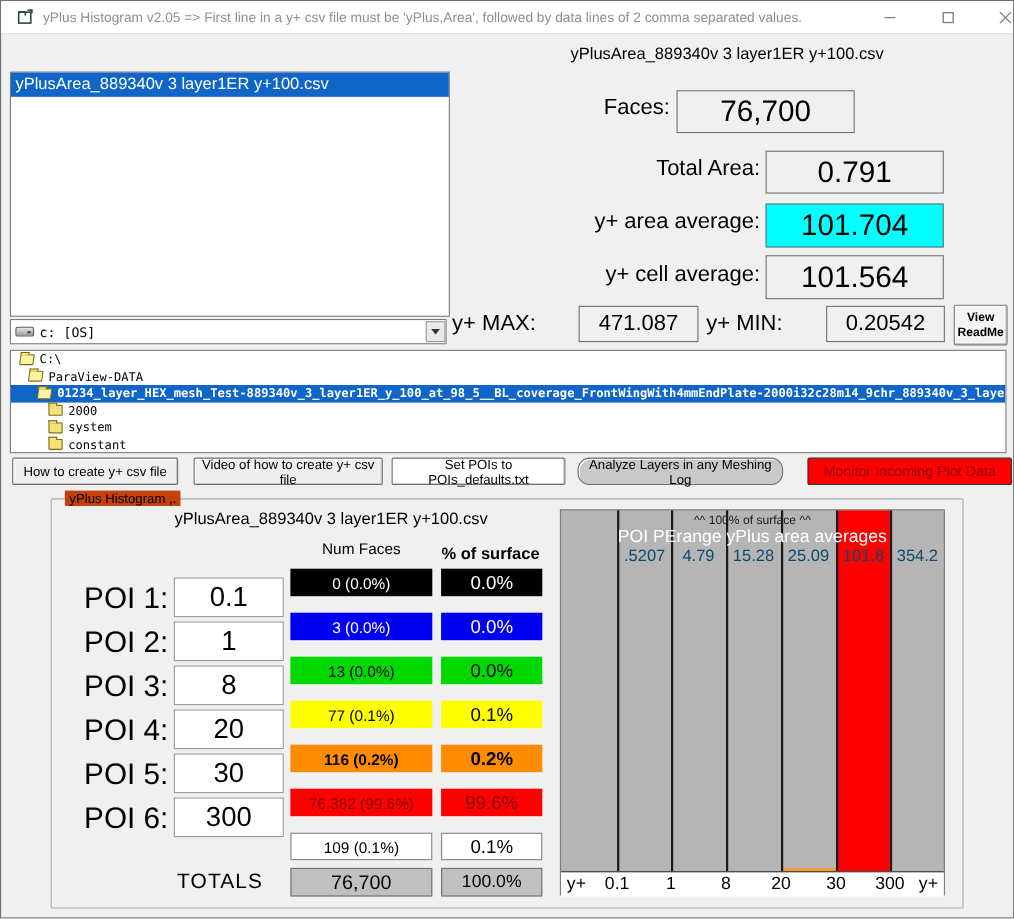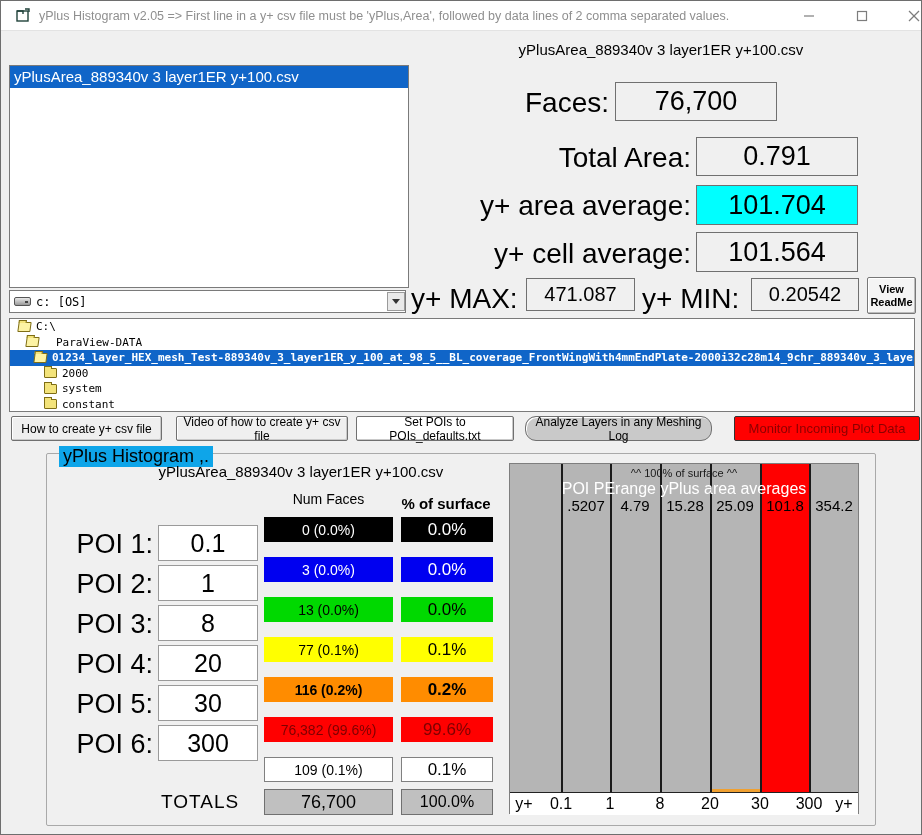--- a/index.html
+++ b/index.html
@@ -31,42 +31,42 @@
 
   
   #drive { position:absolute; left:8px; top:289px; width:397px; height:23px; background:#fff; border:1px solid #7a7a7a; display:flex; align-items:center; }
   #drive-icon { width:17px; height:9px; margin:0 5px 0 4px; background:linear-gradient(#e8e8e8,#9a9a9a); border:1px solid #555; border-radius:2px; position:relative; }
   #drive-icon:after{ content:""; position:absolute; right:2px; top:3px; width:3px; height:2px; background:#444; }
   #drive-text { font-family:"DejaVu Sans Mono", monospace; font-size:12px; }
   #drive-arrow { margin-left:auto; width:18px; height:19px; background:#e9e9e9; border:1px solid #9a9a9a; display:flex; align-items:center; justify-content:center; }
   #drive-arrow i { width:0; height:0; border-left:4px solid transparent; border-right:4px solid transparent; border-top:5px solid #333; }
 
   
-  .stat-label { position:absolute; text-align:right; font-size:28px; white-space:nowrap; }
+  .stat-label { position:absolute; text-align:right; font-size:20px; white-space:nowrap; }
   .stat-box { position:absolute; border:1px solid #707070; background:#f0f0f0; text-align:center; font-size:27px; display:flex; align-items:center; justify-content:center; }
   .stat-box.small { font-size:20px; }
   #readme-btn { position:absolute; left:866px; top:276px; width:49px; height:37px; background:#f4f4f4; border:1px solid #777; border-radius:2px; font-size:11px; font-weight:bold; text-align:center; line-height:13px; padding-top:5px; box-shadow:inset -1px -1px 0 #bbb, inset 1px 1px 0 #fff; }
 
   
   #tree { position:absolute; left:8px; top:317px; width:906px; height:94px; background:#fff; border:1px solid #7a7a7a; font-family:"DejaVu Sans Mono", monospace; font-size:11px; overflow:hidden; }
   .tree-row { position:relative; height:15.5px; display:flex; align-items:center; white-space:nowrap; }
   .tree-row.sel { background:#1065c8; color:#fff; font-weight:bold; }
   .folder { display:inline-block; width:13px; height:10px; background:#f3e37a; border:1px solid #7e6d15; border-radius:1px; position:relative; margin-right:5px; flex:none; }
   .folder:before { content:""; position:absolute; left:-1px; top:-3px; width:6px; height:2px; background:#f3e37a; border:1px solid #7e6d15; border-bottom:none; }
   .folder.open { background:#fdf3a4; transform:skewX(-8deg); }
 
   
   .toolbtn { position:absolute; top:415px; height:25px; background:#efefef; border:1px solid #707070; border-radius:2px; font-size:12px; text-align:center; display:flex; align-items:center; justify-content:center; box-shadow:inset -1px -1px 0 #c9c9c9, inset 1px 1px 0 #fff; }
   #btn-setpois { background:#ffffff; }
   #btn-analyze { background:#c9c9c9;border-radius:11px; }
   #btn-monitor { background:#ff0000; color:#8b0000; font-size:13px; box-shadow:none; border:1px solid #333; }
 
   
   #groupbox { position:absolute; left:45px; top:452px; width:830px; height:373px; border:1px solid #a9a9a9; border-radius:2px; }
-  #group-label { position:absolute; left:58px; top:445px; background:#0ea5e9; padding:0 4px; font-size:18px; }
+  #group-label { position:absolute; left:58px; top:445px; background:#c2410c; padding:0 4px; font-size:12px; }
   #hist-filename { position:absolute; left:110px; top:462px; width:380px; text-align:center; font-size:15px; }
   #hdr-numfaces { position:absolute; left:263px; top:490px; width:129px; text-align:center; font-size:14px; }
   #hdr-pct { position:absolute; left:396px; top:494px; width:98px; text-align:center; font-size:15px; font-weight:bold; }
 
   .poi-label { position:absolute; left:30px; width:122px; text-align:right; font-size:27px; }
   .poi-box { position:absolute; left:157px; width:100px; height:36px; background:#fff; border:1px solid #9a9a9a; text-align:center; font-size:25px; line-height:34px; }
 
   .cell { position:absolute; height:25px; text-align:center; display:flex; align-items:center; justify-content:center; }
   .cell.num { left:263px; width:129px; font-size:14px; }
   .cell.pct { left:400px; width:92px; font-size:17px; }
@@ -83,21 +83,21 @@
   #totals-num { left:263px; width:129px; font-size:18px; }
   #totals-pct { left:400px; width:92px; font-size:16px; }
 
   
   #plot { position:absolute; left:508px; top:462px; width:350px; height:351px; background:#b5b5b5; border:1px solid #7e7e7e; }
   .vline { position:absolute; top:0; width:2px; height:328px; background:#1a1a1a; }
   #red-bar { position:absolute; left:251px; top:0; width:48px; height:328px; background:#ff0000; }
   #orange-bar { position:absolute; left:202px; top:325px; width:48px; height:3px; background:#f0a030; }
   #plot-note { position:absolute; left:0; top:3px; width:100%; text-align:center; font-size:11px; color:#1a1a1a; z-index:5; }
   #plot-subtitle { position:absolute; left:0; top:16px; width:100%; text-align:center; font-size:16px; color:#fff; z-index:5; white-space:nowrap; }
-  .avg-label { position:absolute; top:33px; width:50px; text-align:center; font-size:15px; color:#000000; z-index:5; }
+  .avg-label { position:absolute; top:33px; width:50px; text-align:center; font-size:15px; color:#0c4a6e; z-index:5; }
   #axis { position:absolute; left:0; top:328px; width:100%; height:23px; background:#fff; border-top:1px solid #222; z-index:4; }
   .axis-lab { position:absolute; top:2px; width:44px; text-align:center; font-size:16px; color:#000; }
 </style>
 </head>
 <body>
 
 <div id="win">
 
   <div id="titlebar">
     <svg class="abs" style="left:14px;top:7px;" width="16" height="16" viewBox="0 0 16 16">
@@ -160,21 +160,21 @@
   <div id="readme-btn">
     <div>View</div>
     <div>ReadMe</div>
   </div>
 
   <div id="tree">
     <div class="tree-row" style="padding-left:8px;">
       <span class="folder open"></span>
       <span>C:\</span>
     </div>
-    <div class="tree-row" style="padding-left:16px;gap:12px;">
+    <div class="tree-row" style="padding-left:16px;">
       <span class="folder open"></span>
       <span>ParaView-DATA</span>
     </div>
     <div class="tree-row sel" style="padding-left:24px;">
       <span class="folder open"></span>
       <span>01234_layer_HEX_mesh_Test-889340v_3_layer1ER_y_100_at_98_5__BL_coverage_FrontWingWith4mmEndPlate-2000i32c28m14_9chr_889340v_3_layer1ER_y_100</span>
     </div>
     <div class="tree-row" style="padding-left:34px;">
       <span class="folder"></span>
       <span>2000</span>

